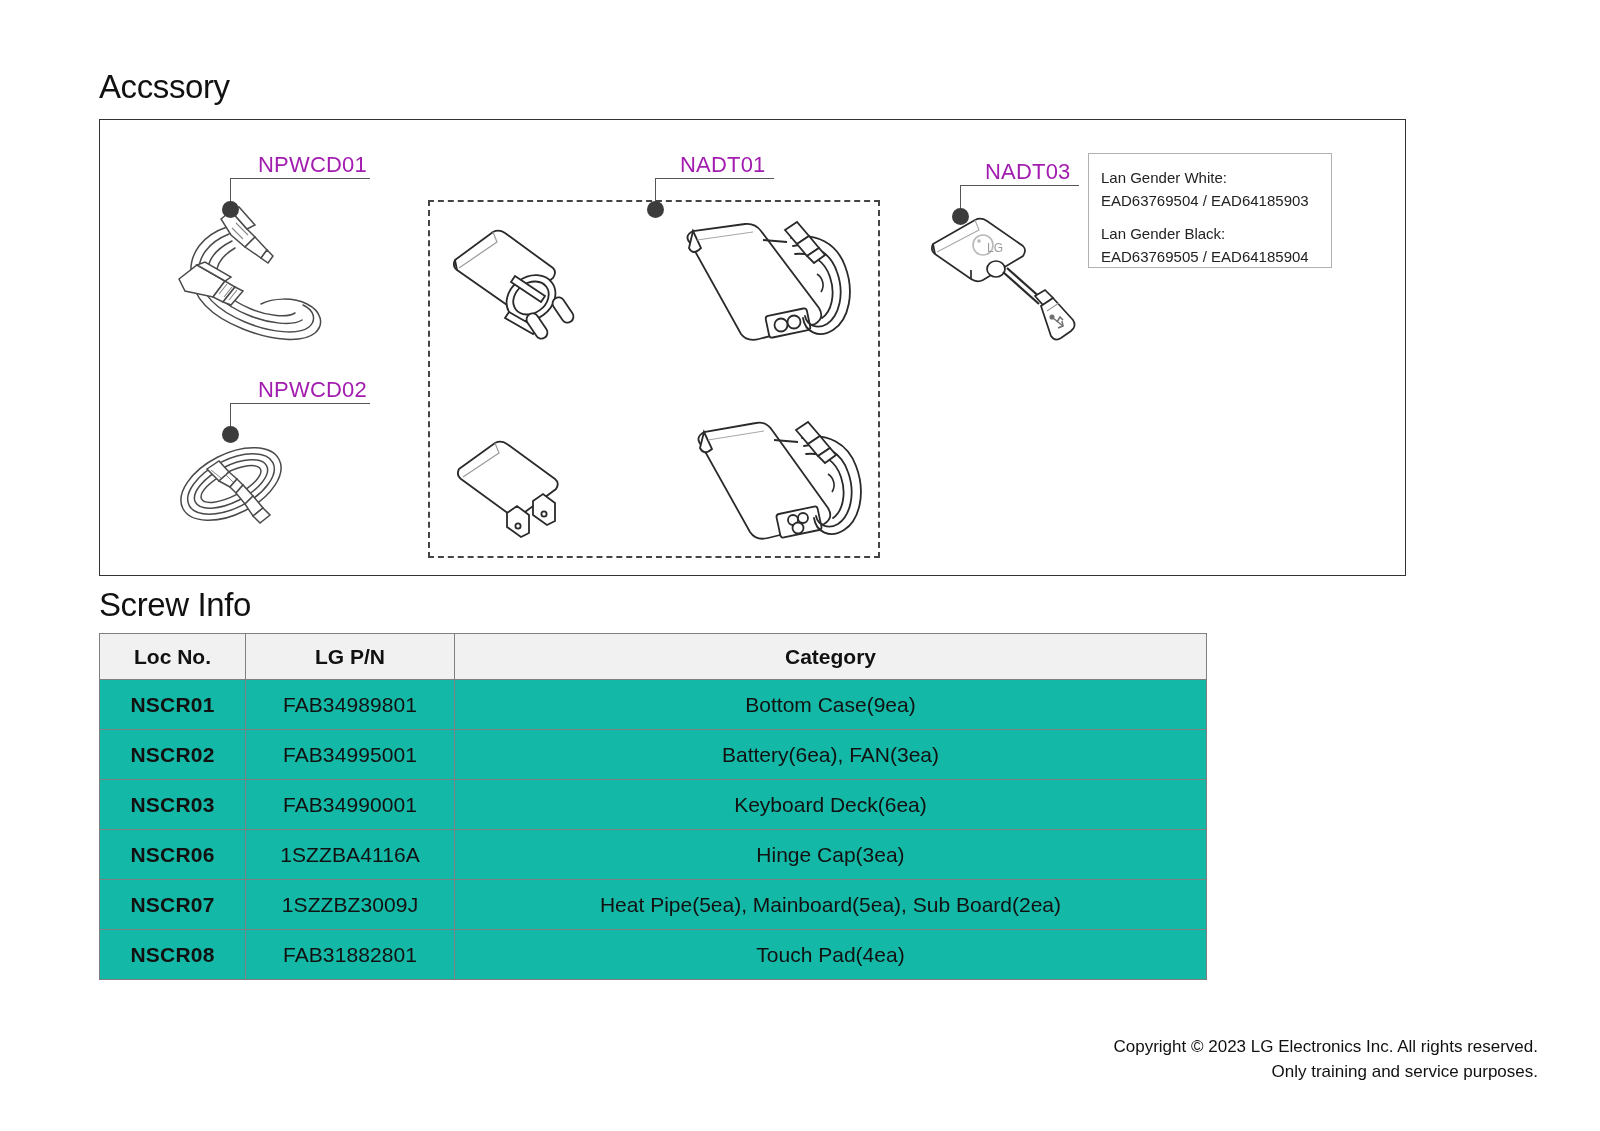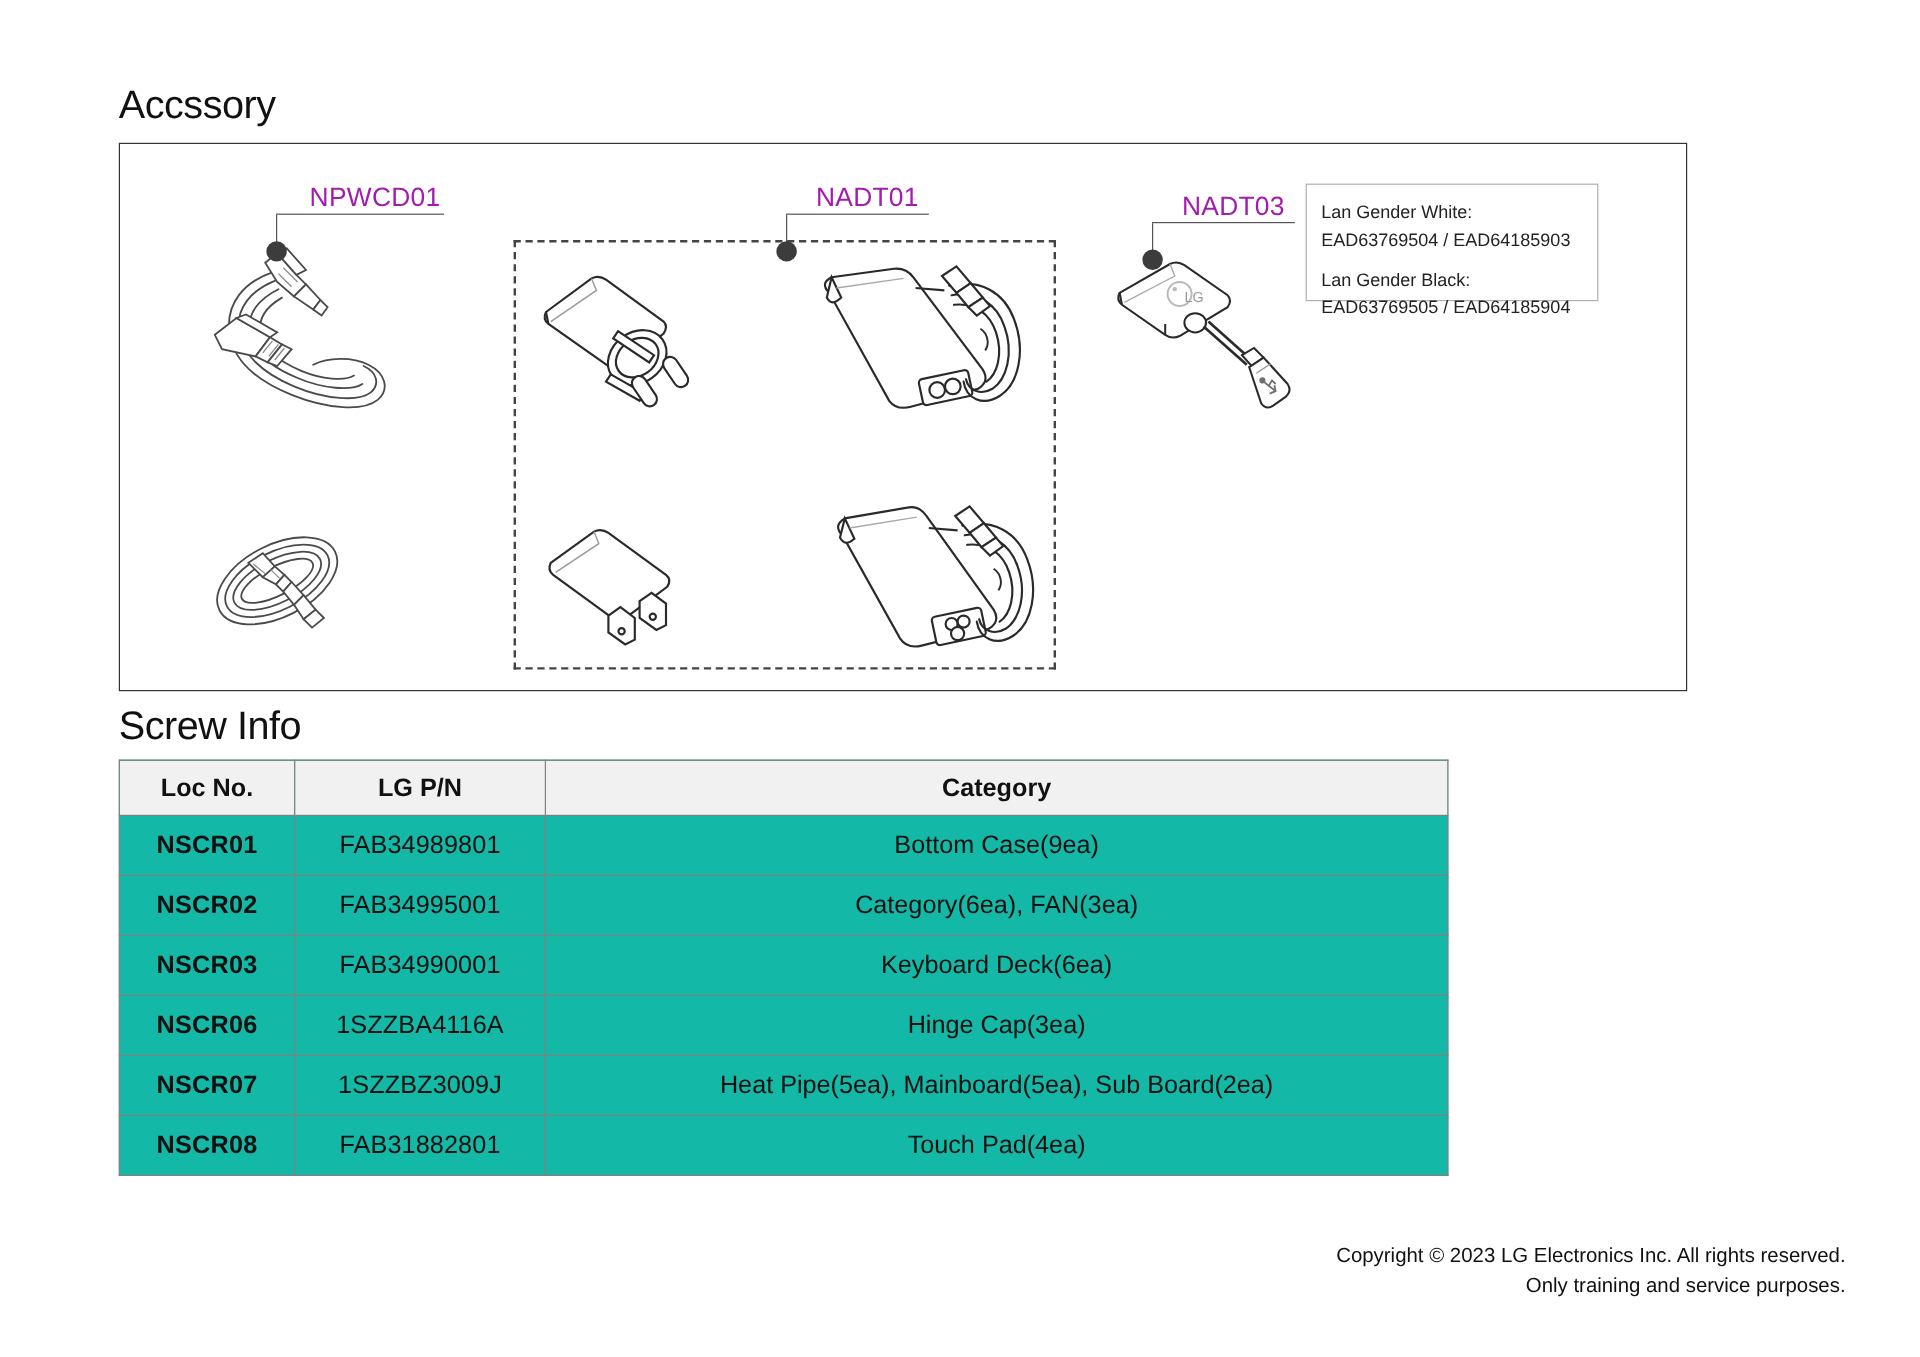--- a/index.html
+++ b/index.html
@@ -71,21 +71,21 @@
     position:absolute;
     width:17px;height:17px;
     border-radius:50%;
     background:#3c3c3c;
   }
 
   
   .note-box{
     position:absolute;
     left:1067px;top:153px;
-    width:244px;height:98px;
+    width:244px;height:115px;
     border:1.2px solid #b0b0b0;
     box-sizing:border-box;
     background:#fff;
     padding:12px 0 0 12px;
   }
   .note-line{
     font-size:15px;
     line-height:23px;
     color:#222;
     white-space:nowrap;
@@ -297,20 +297,26 @@
     </svg>
   </div>
 
   <div class="callout" style="left:209px;top:146px;width:140px;height:62px;">
     <div class="co-label" style="left:28px;bottom:30px;">NPWCD01</div>
     <div class="co-hline" style="left:0;bottom:29px;width:140px;"></div>
     <div class="co-vline" style="left:0;top:33px;height:29px;"></div>
     <div class="co-dot" style="left:-8px;top:55px;"></div>
   </div>
 
+  <div class="callout" style="left:209px;top:371px;width:140px;height:62px;">
+    <div class="co-label" style="left:28px;bottom:30px;">NPWCD02</div>
+    <div class="co-hline" style="left:0;bottom:29px;width:140px;"></div>
+    <div class="co-vline" style="left:0;top:33px;height:29px;"></div>
+    <div class="co-dot" style="left:-8px;top:55px;"></div>
+  </div>
 
   <div class="callout" style="left:634px;top:146px;width:119px;height:62px;">
     <div class="co-label" style="left:25px;bottom:30px;">NADT01</div>
     <div class="co-hline" style="left:0;bottom:29px;width:119px;"></div>
     <div class="co-vline" style="left:0;top:33px;height:29px;"></div>
     <div class="co-dot" style="left:-8px;top:55px;"></div>
   </div>
 
   <div class="callout" style="left:939px;top:153px;width:119px;height:62px;">
     <div class="co-label" style="left:25px;bottom:30px;">NADT03</div>
@@ -344,21 +350,21 @@
     </thead>
     <tbody id="screw-body">
         <tr>
           <td class="c-loc">NSCR01</td>
           <td class="c-pn">FAB34989801</td>
           <td class="c-cat">Bottom Case(9ea)</td>
         </tr>
         <tr>
           <td class="c-loc">NSCR02</td>
           <td class="c-pn">FAB34995001</td>
-          <td class="c-cat">Category(6ea), FAN(3ea)</td>
+          <td class="c-cat">Battery(6ea), FAN(3ea)</td>
         </tr>
         <tr>
           <td class="c-loc">NSCR03</td>
           <td class="c-pn">FAB34990001</td>
           <td class="c-cat">Keyboard Deck(6ea)</td>
         </tr>
         <tr>
           <td class="c-loc">NSCR06</td>
           <td class="c-pn">1SZZBA4116A</td>
           <td class="c-cat">Hinge Cap(3ea)</td>

